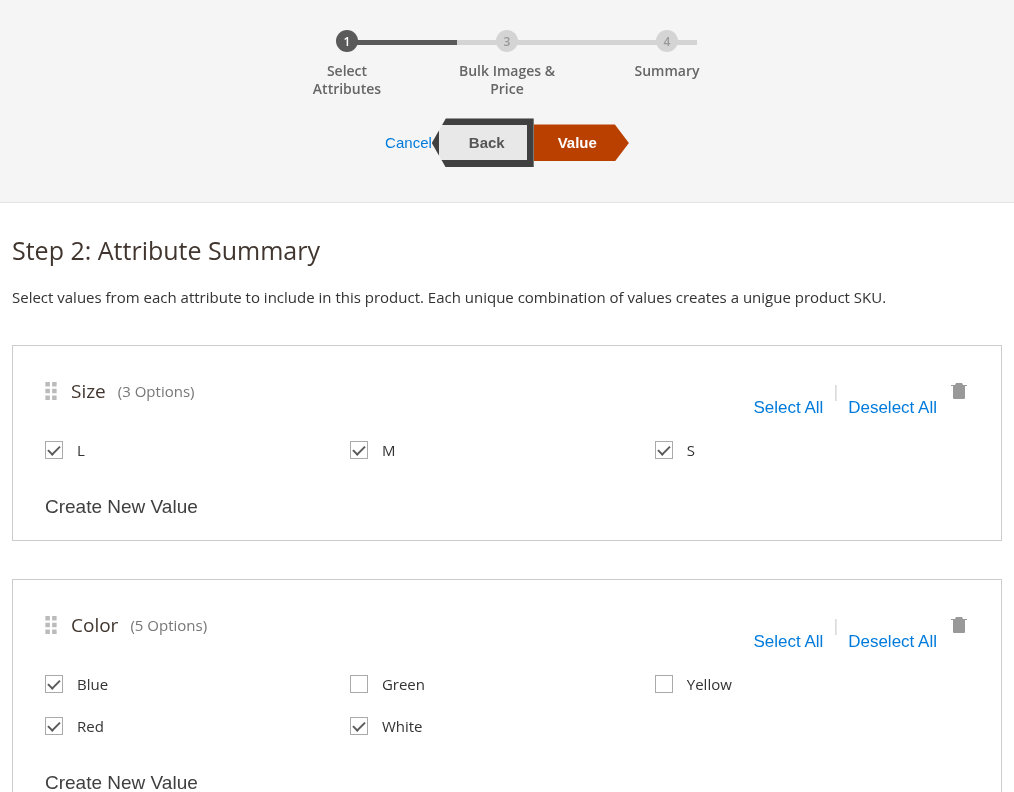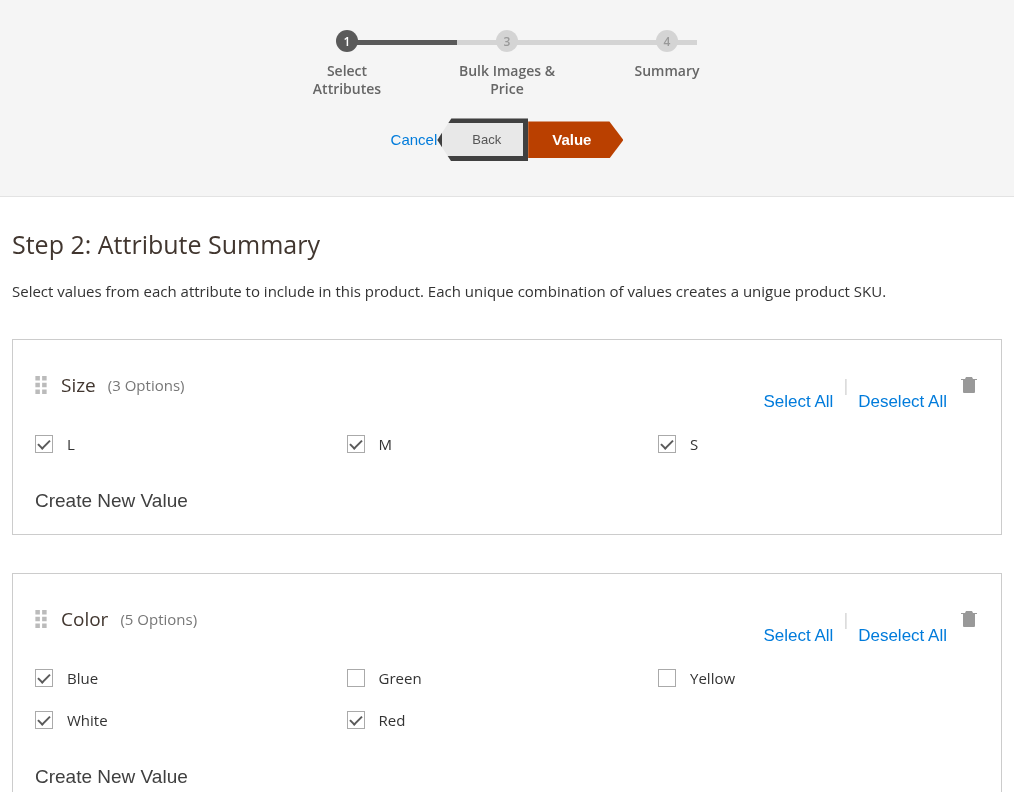--- a/index.html
+++ b/index.html
@@ -102,24 +102,24 @@
     .btn-cancel {
       background: none;
       border: none;
       color: #007bdb;
       font-size: 15px;
       cursor: pointer;
       font-weight: 400;
     }
     .btn-back {
       background: #e8e8e8;
-      border: 5px solid #404040;
+      border: 7px solid #404040;
       color: #555;
-      font-size: 13px;
-      font-weight: 400;
+      font-size: 15px;
+      font-weight: 700;
       padding: 9px 22px 9px 30px;
       cursor: pointer;
       position: relative;
       clip-path: polygon(14px 0, 100% 0, 100% 100%, 14px 100%, 0 50%);
     }
     .btn-next {
       background: #ba4000;
       border: none;
       color: #fff;
       font-size: 15px;
@@ -139,21 +139,21 @@
       margin-bottom: 18px;
     }
     .step-description {
       font-size: 15px;
       color: #333;
       line-height: 1.6;
       margin-bottom: 36px;
     }
     .attribute-box {
       border: 1px solid #ccc;
-      padding: 18px 22px 22px;
+      padding: 18px 32px 22px;
       margin-bottom: 38px;
     }
     .attribute-header {
       display: flex;
       align-items: center;
       margin-bottom: 22px;
     }
     .drag-handle {
       color: #aaa;
       margin-right: 14px;
@@ -358,23 +358,23 @@
           <div class="option-item">
             <span class="checkbox"></span>
             <span class="option-label">Green</span>
           </div>
           <div class="option-item">
             <span class="checkbox"></span>
             <span class="option-label">Yellow</span>
           </div>
           <div class="option-item">
             <span class="checkbox checked"></span>
+            <span class="option-label">Red</span>
+          </div>
+          <div class="option-item">
+            <span class="checkbox checked"></span>
             <span class="option-label">White</span>
-          </div>
-          <div class="option-item">
-            <span class="checkbox checked"></span>
-            <span class="option-label">Red</span>
           </div>
         </div>
         <button class="create-new">Create New Value</button>
       </div>
     </div>
 </div>
 
 </body></html>

